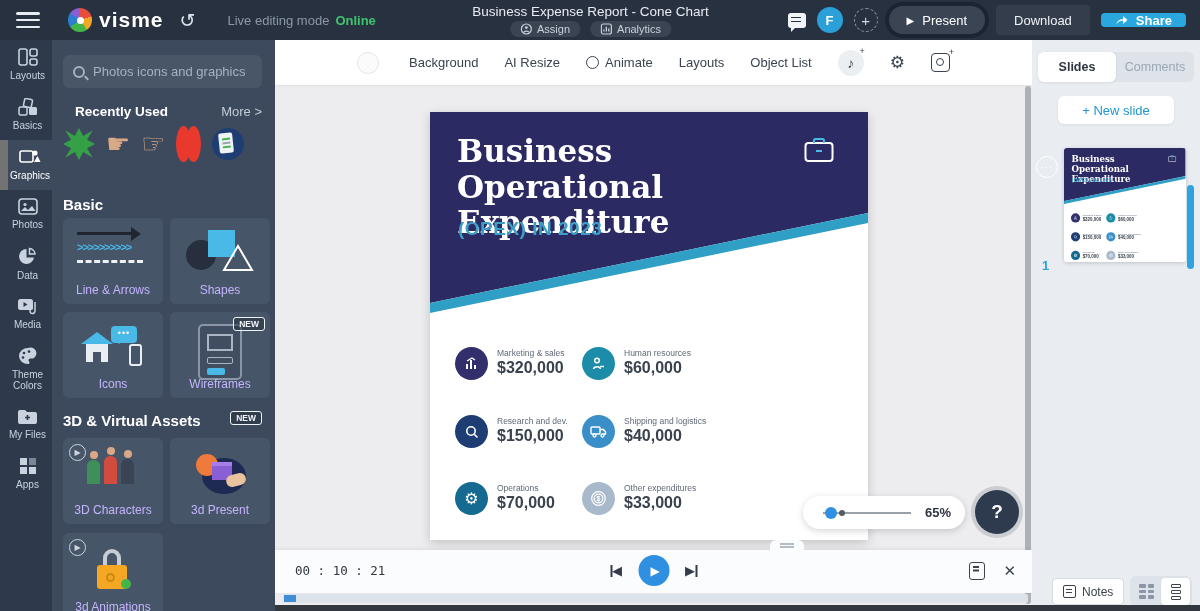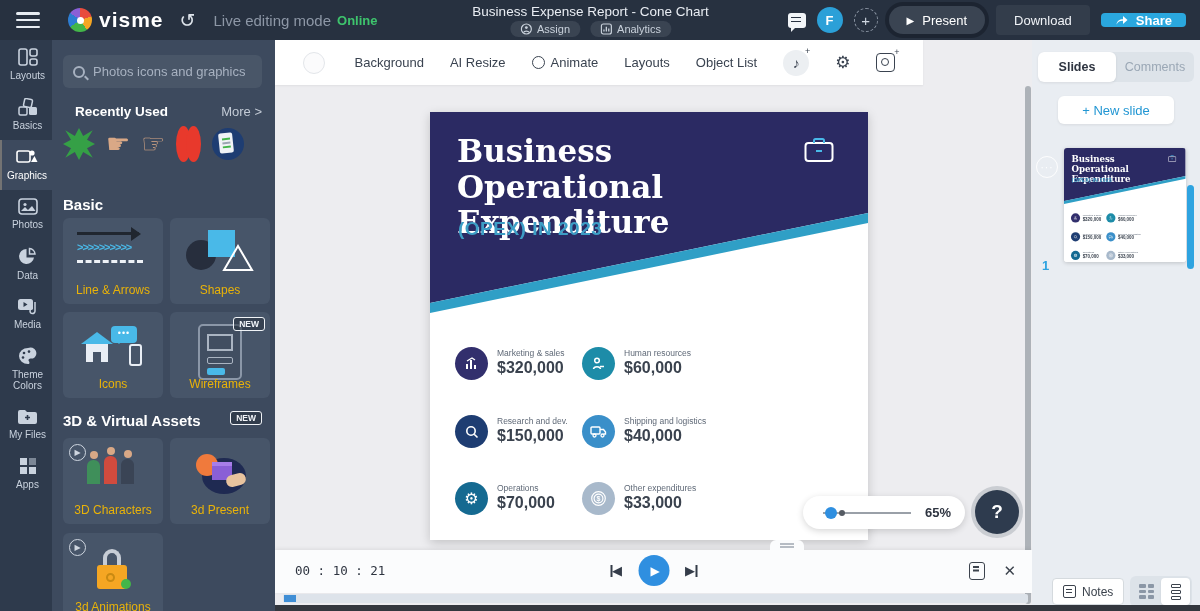--- a/index.html
+++ b/index.html
@@ -8,63 +8,63 @@
 
   
   #topbar { position:absolute; left:0; top:0; width:1200px; height:40px; background:#273140; display:flex; align-items:center; z-index:50; }
   .hamburger { width:24px; height:16px; margin-left:16px; display:flex; flex-direction:column; justify-content:space-between; cursor:pointer; }
   .hamburger span { display:block; height:2.5px; background:#e7ecf2; border-radius:2px; }
   .logo-wrap { display:flex; align-items:center; margin-left:28px; gap:7px; }
   .logo-mark { width:24px; height:24px; border-radius:50%; background:conic-gradient(#e84c3d 0 20%, #f5a623 20% 40%, #43b649 40% 65%, #2d7dd2 65% 85%, #8a5fd6 85% 100%); position:relative; }
   .logo-mark::after { content:""; position:absolute; left:9px; top:9px; width:7px; height:7px; background:#fff; border-radius:50%; }
   .logo-text { color:#fff; font-size:21px; font-weight:bold; letter-spacing:1px; }
   .undo { color:#dfe5ec; font-size:19px; margin-left:16px; cursor:pointer; }
-  .live-mode { color:#8d97a6; font-size:15px; margin-left:18px; }
+  .live-mode { color:#8d97a6; font-size:13px; margin-left:32px; }
   .online { color:#3ec46d; font-size:13px; font-weight:bold; margin-left:6px; }
   .tb-center { position:absolute; left:50%; top:4px; transform:translateX(-54%); text-align:center; }
   .doc-title { color:#e9edf3; font-size:13.5px; white-space:nowrap; }
   .tb-pills { display:flex; gap:10px; justify-content:center; margin-top:2px; }
   .tb-pill { display:flex; align-items:center; gap:5px; background:#3a4452; border-radius:10px; padding:2px 10px; color:#c9d1db; font-size:11px; cursor:pointer; }
   .tb-right { margin-left:auto; display:flex; align-items:center; gap:11px; margin-right:14px; }
   .comment-ic { width:18px; height:15px; background:#f2f5f8; border-radius:3px; position:relative; cursor:pointer; }
   .comment-ic::before { content:""; position:absolute; left:3px; top:4px; width:10px; height:1.5px; background:#273140; box-shadow:0 4px 0 #273140; }
   .comment-ic::after { content:""; position:absolute; left:3px; bottom:-4px; border:4px solid transparent; border-top-color:#f2f5f8; border-left-color:#f2f5f8; }
   .avatar { width:26px; height:26px; border-radius:50%; background:#2ba0d8; color:#fff; font-size:13px; font-weight:bold; display:flex; align-items:center; justify-content:center; cursor:pointer; }
   .add-collab { width:24px; height:24px; border-radius:50%; border:1.5px dashed #87919f; color:#cfd6e0; font-size:15px; display:flex; align-items:center; justify-content:center; cursor:pointer; }
   .present-btn { display:flex; align-items:center; gap:8px; background:#3a4452; color:#fff; font-size:13px; height:28px; padding:0 18px; border-radius:15px; box-shadow:0 0 0 4px rgba(15,22,32,.45); cursor:pointer; }
   .present-btn .tri { font-size:10px; color:#fff; }
   .dl-btn { background:#333d4b; color:#f0f3f7; font-size:13px; height:30px; padding:0 18px; border-radius:4px; display:flex; align-items:center; cursor:pointer; }
   .share-btn { background:#2aa7de; color:#fff; font-size:13px; font-weight:bold; height:14px; padding:0 14px; border-radius:4px; display:flex; align-items:center; gap:7px; cursor:pointer; }
 
   
   #sidebar { position:absolute; left:0; top:40px; width:52px; height:571px; background:#2e3a4c; z-index:30; }
   .side-item { padding:8px 2px 9px; text-align:center; color:#c9d2de; font-size:10px; line-height:11px; cursor:pointer; border-left:3px solid transparent; }
   .side-item svg { display:block; margin:0 auto 4px; }
-  .side-item.active { background:#3d4a5e; border-left:2px solid #737373; color:#fff; }
+  .side-item.active { background:#3d4a5e; border-left:8px solid #737373; color:#fff; }
 
   
   #panel { position:absolute; left:52px; top:40px; width:223px; height:571px; background:#3d4a5e; overflow:hidden; z-index:20; }
   .search-box { position:absolute; left:11px; top:15px; width:199px; height:33px; background:#495668; border-radius:6px; display:flex; align-items:center; gap:8px; padding:0 10px; cursor:text; }
   .search-box .mag { width:12px; height:12px; border:2px solid #a7b1c0; border-radius:50%; position:relative; flex:0 0 auto; }
   .search-box .mag::after { content:""; position:absolute; left:9px; top:9px; width:5px; height:2px; background:#a7b1c0; transform:rotate(45deg); }
   .search-ph { color:#a7b1c0; font-size:13px; white-space:nowrap; }
   .ru-label { position:absolute; left:11px; top:64px; color:#fff; font-size:13.5px; font-weight:bold;margin-left:12px; }
   .more-link { position:absolute; right:13px; top:64px; color:#c3cbd6; font-size:13px; cursor:pointer; }
   .ru-row { position:absolute; left:11px; top:86px; display:flex; align-items:center; gap:11px; }
   .flower { width:32px; height:32px; background:#35a046; clip-path:polygon(50% 0,63% 25%,93% 7%,75% 37%,100% 50%,75% 63%,93% 93%,63% 75%,50% 100%,37% 75%,7% 93%,25% 63%,0 50%,25% 37%,7% 7%,37% 25%); cursor:pointer; }
   .hand-g { font-size:27px; color:#d9a886; cursor:pointer; line-height:32px; }
   .blob { display:flex; cursor:pointer; }
   .blob i { width:15px; height:36px; background:#e8392c; border-radius:50%; }
   .blob i + i { margin-left:-5px; }
   .doc-ic { width:32px; height:32px; border-radius:50%; background:#1e3d72; position:relative; cursor:pointer; }
   .doc-ic::before { content:""; position:absolute; left:7px; top:5px; width:14px; height:20px; background:#f0f3f6; border-radius:2px; transform:rotate(-6deg); }
   .doc-ic::after { content:""; position:absolute; left:10px; top:10px; width:8px; height:2px; background:#43b649; box-shadow:0 4px 0 #9aa5b1, 0 8px 0 #43b649; transform:rotate(-6deg); }
   .sec-label { position:absolute; color:#fff; font-size:15px; font-weight:bold; }
   .tile { position:absolute; width:100px; height:86px; background:#475569; border-radius:6px; cursor:pointer; overflow:hidden; }
-  .tile .t-label { position:absolute; bottom:7px; width:100%; text-align:center; color:#eab308; font-size:12px; }
+  .tile .t-label { position:absolute; bottom:7px; width:100%; text-align:center; color:#c4b5fd; font-size:12px; }
   .new-badge { border:1.5px solid #f0f3f7; color:#f0f3f7; font-size:8.5px; font-weight:bold; border-radius:3px; padding:1px 5px; background:rgba(40,49,62,.55); }
   .tile .new-badge { position:absolute; top:5px; right:5px; }
   .play-badge { position:absolute; top:6px; left:6px; width:17px; height:17px; border:1.5px solid #cfd6e0; border-radius:50%; color:#cfd6e0; font-size:8px; display:flex; align-items:center; justify-content:center; }
   
   .la-art { position:absolute; left:14px; top:14px; width:72px; }
   .la-arrow { height:3px; background:#20262f; position:relative; width:62px; }
   .la-arrow::after { content:""; position:absolute; right:-9px; top:-5px; border:7px solid transparent; border-left:10px solid #20262f; }
   .la-chev { color:#4ab9e8; font-size:11px; font-weight:bold; letter-spacing:-1px; margin-top:6px; white-space:nowrap; }
   .la-dash { width:66px; border-top:3px dashed #eef2f7; margin-top:7px; }
   .sh-circle { position:absolute; left:16px; top:22px; width:30px; height:30px; border-radius:50%; background:#272e3d; }
@@ -87,21 +87,21 @@
   .g3-cube { position:absolute; left:20px; top:10px; width:20px; height:18px; background:#8a5fd6; border-top:4px solid #a77ee8; }
   .g3-hand { position:absolute; left:34px; top:22px; width:20px; height:12px; background:#e8c39e; border-radius:8px; transform:rotate(-15deg); }
   .an-art { position:absolute; left:34px; top:16px; width:32px; height:44px; }
   .an-shackle { position:absolute; left:6px; top:0; width:18px; height:18px; border:4px solid #c7cdd6; border-bottom:none; border-radius:10px 10px 0 0; }
   .an-body { position:absolute; left:0; top:16px; width:30px; height:24px; background:#f5a623; border-radius:3px; }
   .an-key { position:absolute; left:9px; top:24px; width:9px; height:9px; border:2px solid #c98a12; border-radius:50%; }
   .an-check { position:absolute; left:24px; top:30px; width:10px; height:10px; border-radius:50%; background:#43b649; }
 
   
   #canvas { position:absolute; left:275px; top:40px; width:757px; height:571px; background:#ededf0; }
-  #canvas-toolbar { position:absolute; left:0; top:0; width:648px; height:45px; background:#fff; display:flex; align-items:center; justify-content:center; gap:26px; z-index:5; box-shadow:0 1px 2px rgba(0,0,0,.06); }
+  #canvas-toolbar { position:absolute; left:0; top:0; width:757px; height:45px; background:#fff; display:flex; align-items:center; justify-content:center; gap:26px; z-index:5; box-shadow:0 1px 2px rgba(0,0,0,.06); }
   .ctb-item { color:#3a4350; font-size:13px; cursor:pointer; display:flex; align-items:center; gap:6px; }
   .bg-swatch { width:22px; height:22px; border-radius:50%; border:1.5px solid #e3e6ea; background:#fbfbfc; cursor:pointer; margin-right:4px; }
   .anim-circ { width:13px; height:13px; border:1.5px solid #3a4350; border-radius:50%; }
   .music-ic { width:26px; height:26px; border-radius:50%; background:#eceff2; color:#3a4350; font-size:14px; display:flex; align-items:center; justify-content:center; cursor:pointer; position:relative; }
   .music-ic::after { content:"+"; position:absolute; right:-1px; top:-4px; font-size:9px; }
   .gear-ic { color:#3a4350; font-size:17px; cursor:pointer; }
   .objsearch-ic { width:19px; height:19px; border:1.7px solid #3a4350; border-radius:4px; position:relative; cursor:pointer; }
   .objsearch-ic::before { content:""; position:absolute; left:4px; top:4px; width:6px; height:6px; border:1.5px solid #3a4350; border-radius:50%; }
   .objsearch-ic::after { content:"+"; position:absolute; right:-5px; top:-7px; font-size:9px; color:#3a4350; }
 

